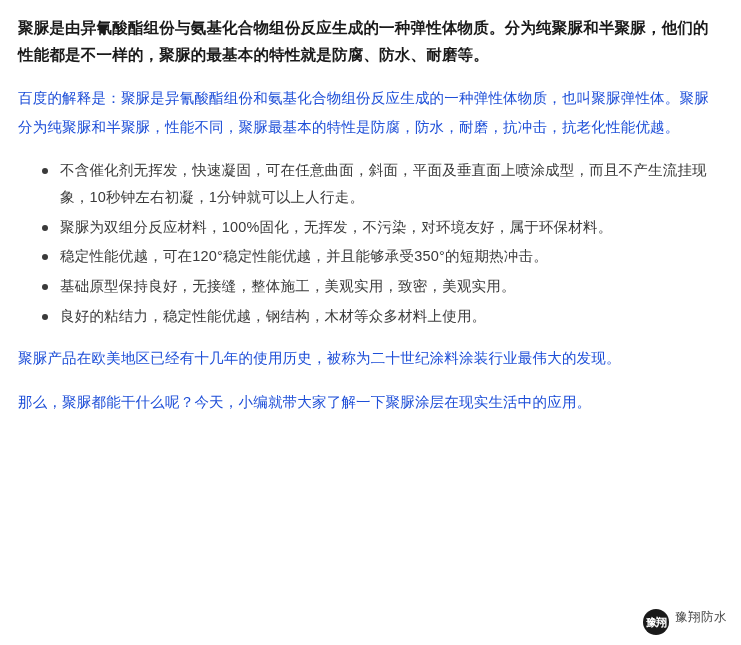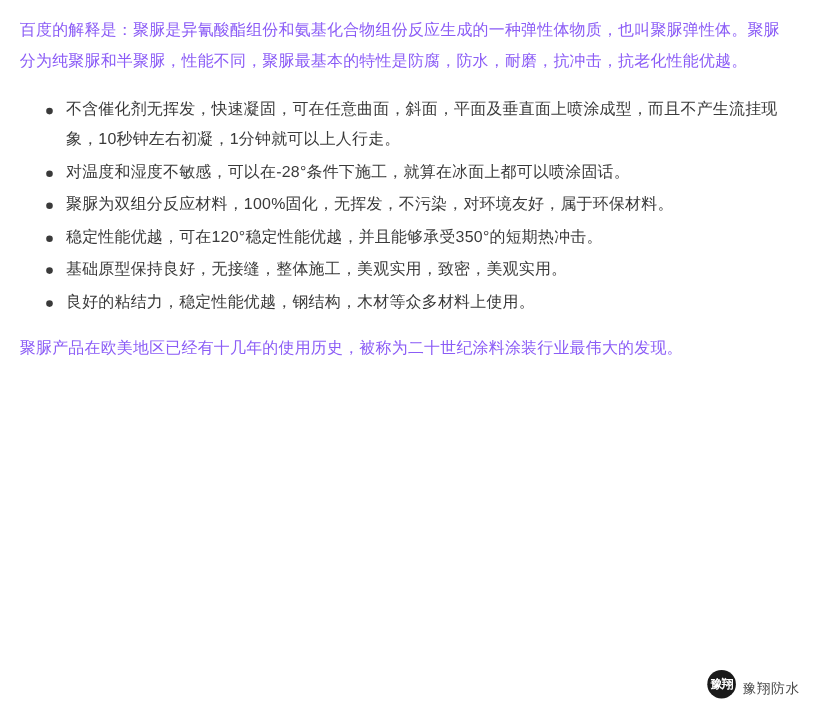--- a/index.html
+++ b/index.html
@@ -25,21 +25,21 @@
   .lead {
     font-size: 15.5px;
     font-weight: bold;
     color: #1a1a1a;
     line-height: 1.75;
     letter-spacing: 0.2px;
     margin: 0 0 16px 0;
   }
   .para {
     font-size: 14.5px;
-    color: #8b5cf6;
+    color: #1d4ed8;
     line-height: 1.95;
     letter-spacing: 0.2px;
     margin: 0 0 16px 0;
   }
   .para.tight {
     margin-bottom: 12px;
   }
   ul.features {
     list-style: none;
     margin: 12px 0 14px 0;
@@ -62,21 +62,21 @@
     width: 6px;
     height: 6px;
     border-radius: 50%;
     background: #3a3a3a;
   }
   .footer-badge {
     position: absolute;
     right: 14px;
     bottom: 10px;
     display: flex;
-    align-items: flex-end;
+    align-items: flex-start;
     gap: 6px;
   }
   .badge-logo {
     width: 26px;
     height: 26px;
     border-radius: 50%;
     background: #1a1a1a;
     color: #ffffff;
     display: flex;
     align-items: center;
@@ -90,34 +90,35 @@
     font-size: 12.5px;
     color: #4a4a4a;
     letter-spacing: 0.5px;
   }
 </style>
 </head>
 <body>
 
 <div class="page">
 
+  <p class="lead">聚脲是由异氰酸酯组份与氨基化合物组份反应生成的一种弹性体物质。分为纯聚脲和半聚脲，他们的性能都是不一样的，聚脲的最基本的特性就是防腐、防水、耐磨等。</p>
 
   <p class="para">百度的解释是：聚脲是异氰酸酯组份和氨基化合物组份反应生成的一种弹性体物质，也叫聚脲弹性体。聚脲分为纯聚脲和半聚脲，性能不同，聚脲最基本的特性是防腐，防水，耐磨，抗冲击，抗老化性能优越。</p>
 
 
   <ul class="features">
     <li>不含催化剂无挥发，快速凝固，可在任意曲面，斜面，平面及垂直面上喷涂成型，而且不产生流挂现象，10秒钟左右初凝，1分钟就可以上人行走。</li>
-    <li>对温度和湿度不敏感，可以在-28°条件下施工，就算在冰面上都可以喷涂固话。</li>
     <li>聚脲为双组分反应材料，100%固化，无挥发，不污染，对环境友好，属于环保材料。</li>
     <li>稳定性能优越，可在120°稳定性能优越，并且能够承受350°的短期热冲击。</li>
     <li>基础原型保持良好，无接缝，整体施工，美观实用，致密，美观实用。</li>
     <li>良好的粘结力，稳定性能优越，钢结构，木材等众多材料上使用。</li>
   </ul>
 
   <p class="para">聚脲产品在欧美地区已经有十几年的使用历史，被称为二十世纪涂料涂装行业最伟大的发现。</p>
 
+  <p class="para">那么，聚脲都能干什么呢？今天，小编就带大家了解一下聚脲涂层在现实生活中的应用。</p>
 
   <div class="footer-badge">
     <div class="badge-logo">豫翔</div>
     <div class="badge-text">豫翔防水</div>
   </div>
 
 </div>
 
 </body></html>

